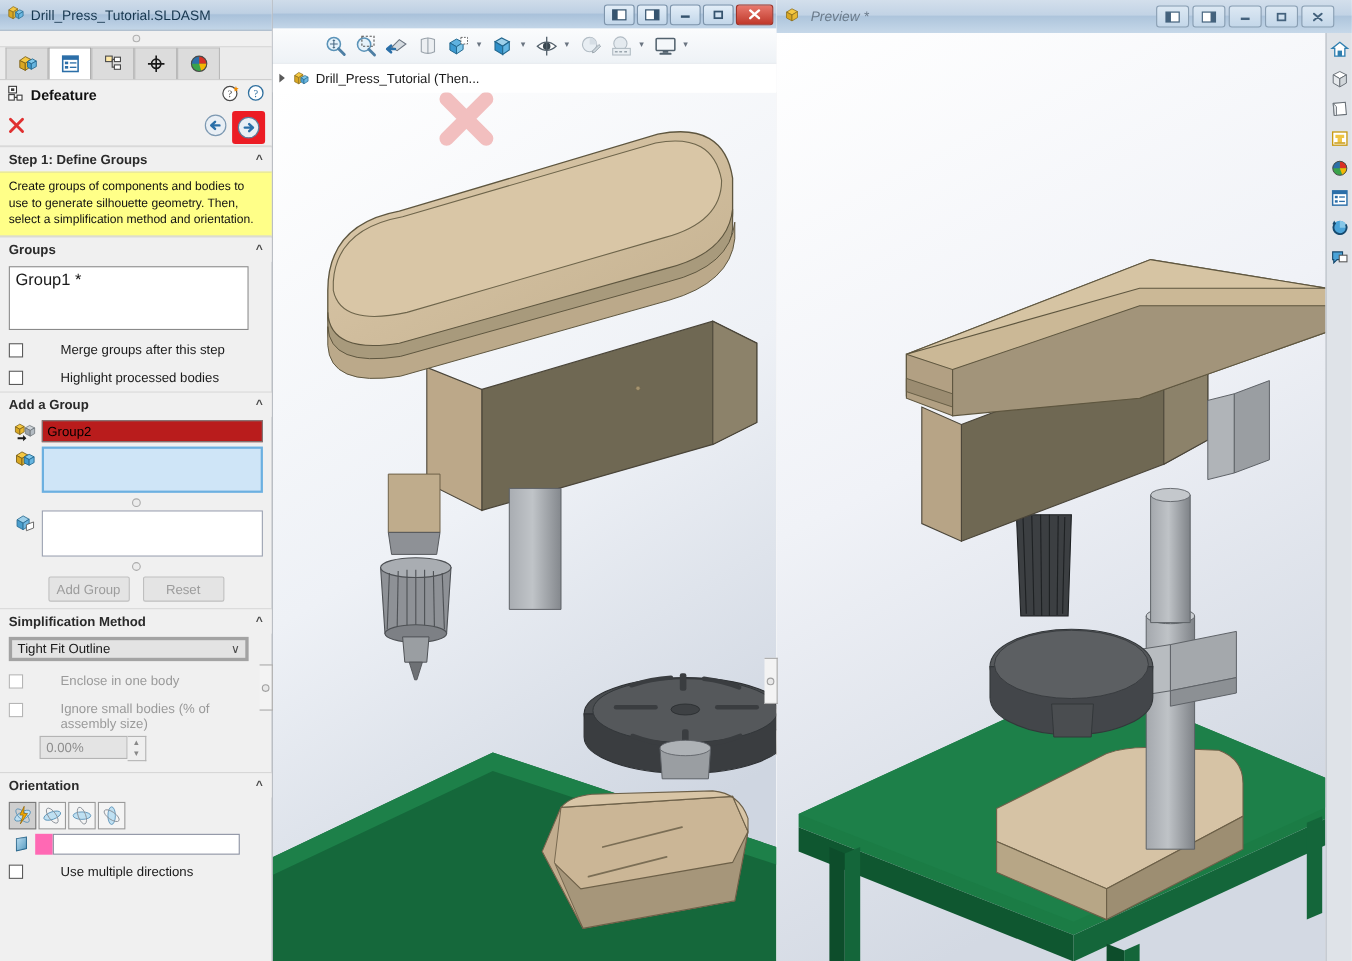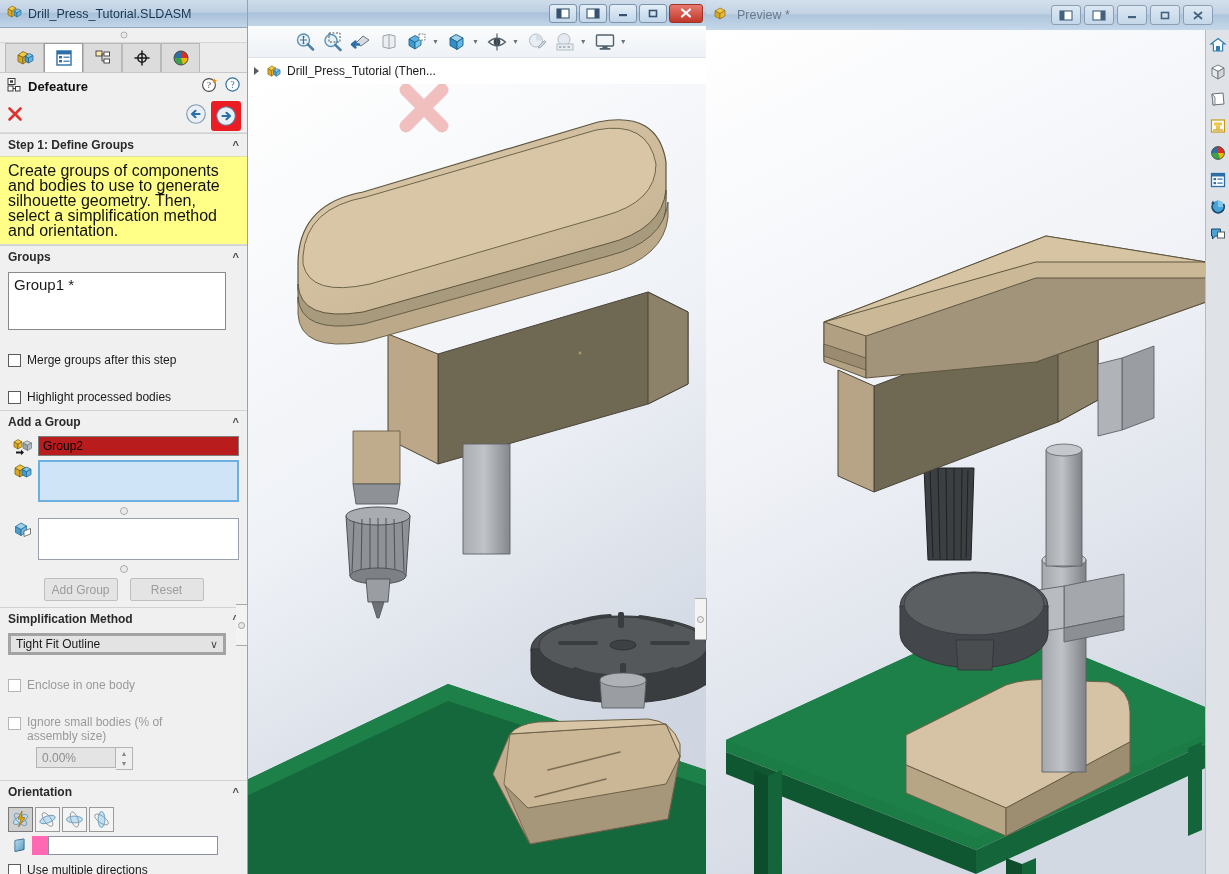--- a/index.html
+++ b/index.html
@@ -40,26 +40,26 @@
   .redbox{width:30px;height:30px;background:#ec1c24;border-radius:3px;
     display:flex;align-items:center;justify-content:center;margin-left:4px;}
 
   .section{border-top:1px solid #d2d2d2;}
   .sechdr{height:22px;display:flex;align-items:center;padding:0 8px;box-sizing:border-box;
     font-weight:bold;font-size:12px;color:#2a2a2a;background:#f0f0f0;}
   .sechdr .spacer{flex:1;}
   .chev{color:#4b4b4b;font-size:11px;}
 
   .tipbox{background:#ffff88;border-top:1px solid #e2e2a0;border-bottom:1px solid #d8d8d8;
-    padding:6px 8px;font-size:16px;line-height:15px;color:#111;}
+    padding:6px 8px;font-size:11px;line-height:15px;color:#111;}
 
   .pad{padding:4px 8px 6px 8px;}
   .listbox{width:218px;height:58px;background:#fff;border:1px solid #8a8a8a;
     font-size:15px;padding:3px 5px;box-sizing:border-box;}
-  .cbrow{display:flex;align-items:center;margin:23px 0 0 0;font-size:12px;}
+  .cbrow{display:flex;align-items:center;margin:11px 0 0 0;font-size:12px;gap:28px;}
   .cb{width:13px;height:13px;border:1px solid #5a5a5a;background:#fff;
     margin-right:6px;box-sizing:border-box;display:inline-block;flex:none;}
   .cb.dis{border-color:#b5b5b5;}
   .lbl-dis{color:#9a9a9a;}
 
   .inrow{display:flex;align-items:flex-start;margin-bottom:4px;}
   .iconcell{width:30px;display:flex;align-items:center;justify-content:center;flex:none;padding-top:2px;}
   .txtin{flex:1;height:20px;border:1px solid #7d7d7d;background:#b91c1c;font-size:12px;
     padding:1px 4px;box-sizing:border-box;font-family:"Liberation Sans",sans-serif;}
   .selbox{flex:1;height:42px;background:#cfe5f7;border:2px solid #6cb0e0;box-sizing:border-box;}
@@ -108,21 +108,21 @@
   .treerow{height:26px;display:flex;align-items:center;padding-left:6px;box-sizing:border-box;
     font-size:12px;background:#fff;}
   .tri{width:0;height:0;border-left:5px solid #5a5a5a;border-top:4px solid transparent;
     border-bottom:4px solid transparent;margin-right:7px;}
   .viewport{position:absolute;left:0;right:0;top:84px;bottom:0;overflow:hidden;}
 
   
   .prevwin{position:absolute;left:706px;top:0;width:523px;height:874px;background:#fff;}
   .ptitle{height:30px;
     background:linear-gradient(to bottom,#d3dfec 0%,#c2d3e5 45%,#aec5dc 50%,#c6d8e9 100%);
-    display:flex;align-items:center;padding:0 16px 0 7px;box-sizing:border-box;}
+    display:flex;align-items:center;padding:0 16px 0 7px;box-sizing:border-box;font-style:italic;}
   .ptitle .pt{font-size:12.5px;color:#6b7b8b;margin-left:7px;}
   .ptitle .spacer{flex:1;}
   .pwbtn{width:30px;height:20px;border:1px solid #8a9fb3;border-radius:3px;margin-left:3px;
     background:linear-gradient(to bottom,#dce8f3,#c4d7e9);display:flex;align-items:center;
     justify-content:center;box-sizing:border-box;}
   .pviewport{position:absolute;left:0;top:30px;right:0;bottom:0;overflow:hidden;}
   .rtoolbar{position:absolute;right:0;top:30px;width:24px;bottom:0;background:#dfe3e8;
     border-left:1px solid #b6bcc4;box-sizing:border-box;padding-top:2px;}
   .rti{width:22px;height:24px;margin:0 auto 1px auto;display:flex;align-items:center;
     justify-content:center;border:1px solid transparent;}

